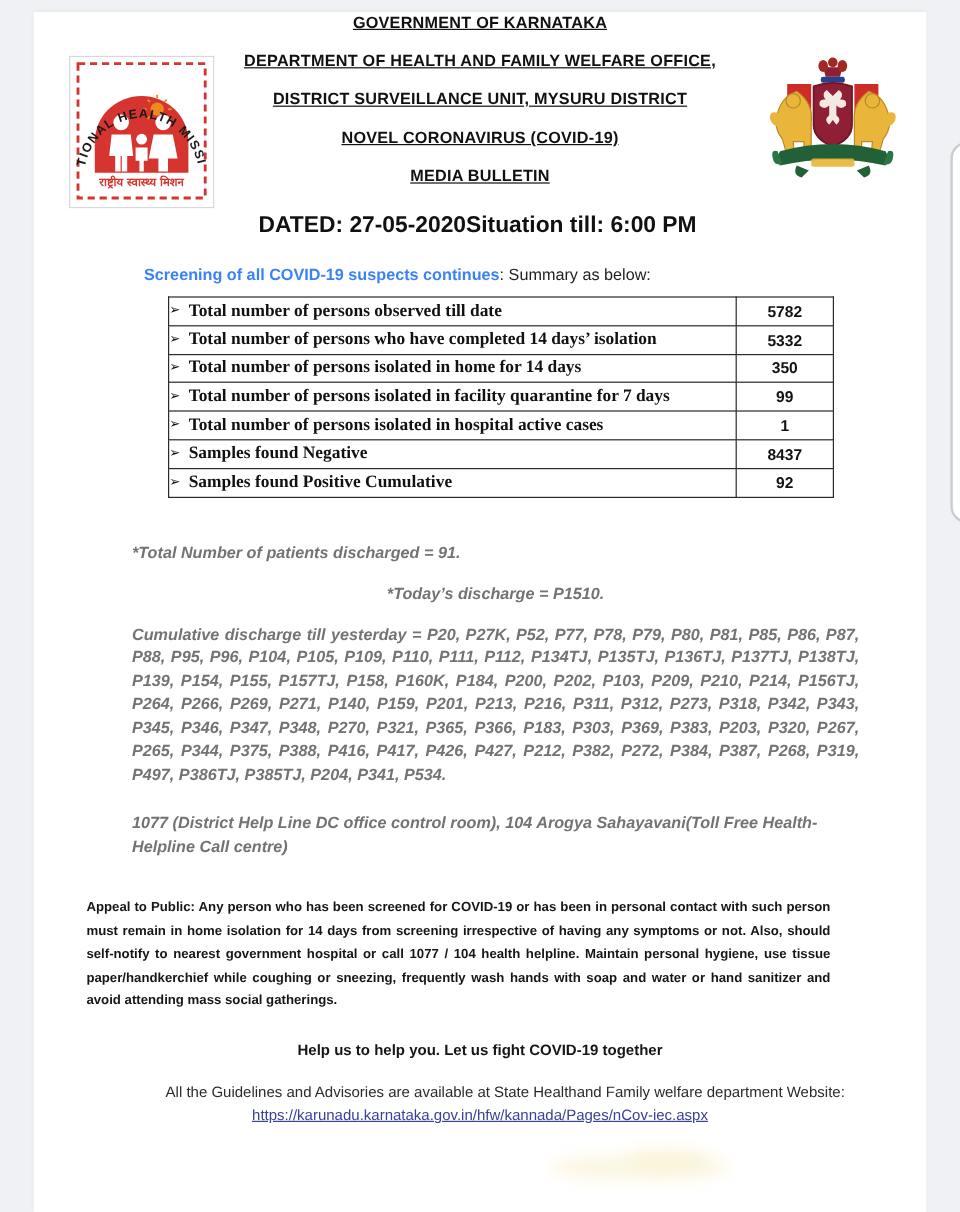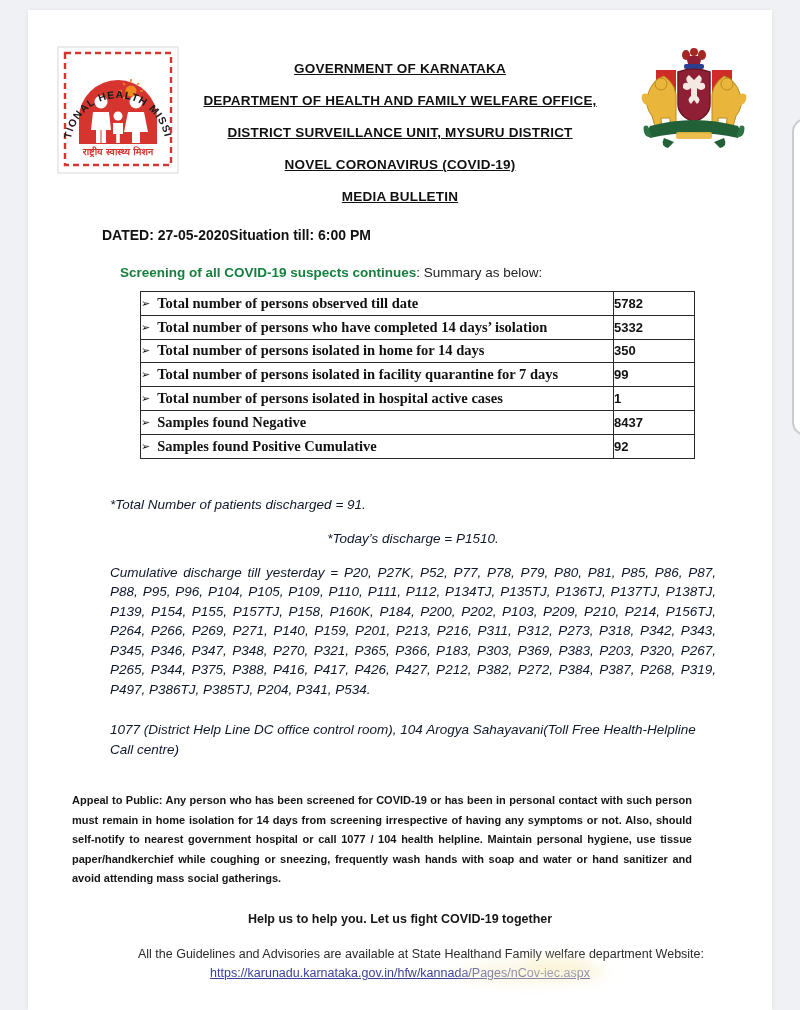--- a/index.html
+++ b/index.html
@@ -10,57 +10,57 @@
     color:#151515;
   }
   .paper{
     position:absolute;left:28px;top:10px;width:744px;height:1000px;
     background:#ffffff;box-shadow:0 0 4px rgba(0,0,0,.07);
   }
   
   .nhm-logo{position:absolute;left:29px;top:36px;width:122px;height:128px;}
   .ka-emblem{position:absolute;left:606px;top:32px;width:120px;height:122px;}
   
-  .headings{padding-top:50px;text-align:center;}
+  .headings{text-align:center;}
   .head-line{
     font-weight:bold;font-size:13.5px;line-height:18px;margin:0 0 14px 0;
     text-decoration:underline;letter-spacing:.2px;color:#111;
   }
   .date-row{
-    display:flex;justify-content:flex-start;
+    display:flex;justify-content:center;
     padding:7px 78px 0 74px;
-    font-weight:bold;font-size:14px;color:#111;
+    font-weight:bold;font-size:19px;color:#111;
   }
   .screening-line{
     padding:22px 80px 0 92px;font-size:13.5px;color:#222;
   }
-  .screening-line b{color:#15803d;}
+  .screening-line b{color:#3b82f6;}
   
   table.summary{
     border-collapse:collapse;margin:11px 0 0 112px;width:552px;
     table-layout:fixed;
   }
   table.summary td{
     border:1.6px solid #2a2a2a;
     height:22.8px;padding:0;
     vertical-align:middle;
     margin-left:36px;
   }
   td.lbl{
     font-family:"Liberation Serif",serif;font-weight:bold;font-size:14.5px;
     padding-left:9px;width:472px;color:#111;
   }
   td.lbl .bullet{font-family:"DejaVu Sans",sans-serif;font-size:11px;margin-right:7px;position:relative;top:-1px;}
   td.val{
-    width:80px;font-weight:bold;font-size:13px;
+    width:80px;text-align:center;font-weight:bold;font-size:13px;
     font-family:"Liberation Sans",sans-serif;color:#111;
   }
   
   .ital{
-    font-style:italic;font-weight:normal;color:#0f172a;
+    font-style:italic;font-weight:bold;color:#737373;
     padding:0 56px 0 82px;font-size:13.5px;line-height:19.5px;
   }
   .m-total{margin-top:36px;}
   .m-today{margin-top:15px;text-align:center;}
   .m-cumul{margin-top:14px;text-align:justify;}
   .m-help{margin-top:21px;}
   
   .appeal{
     margin-top:32px;padding:0 80px 0 44px;
     font-weight:bold;font-size:11px;line-height:19.6px;

